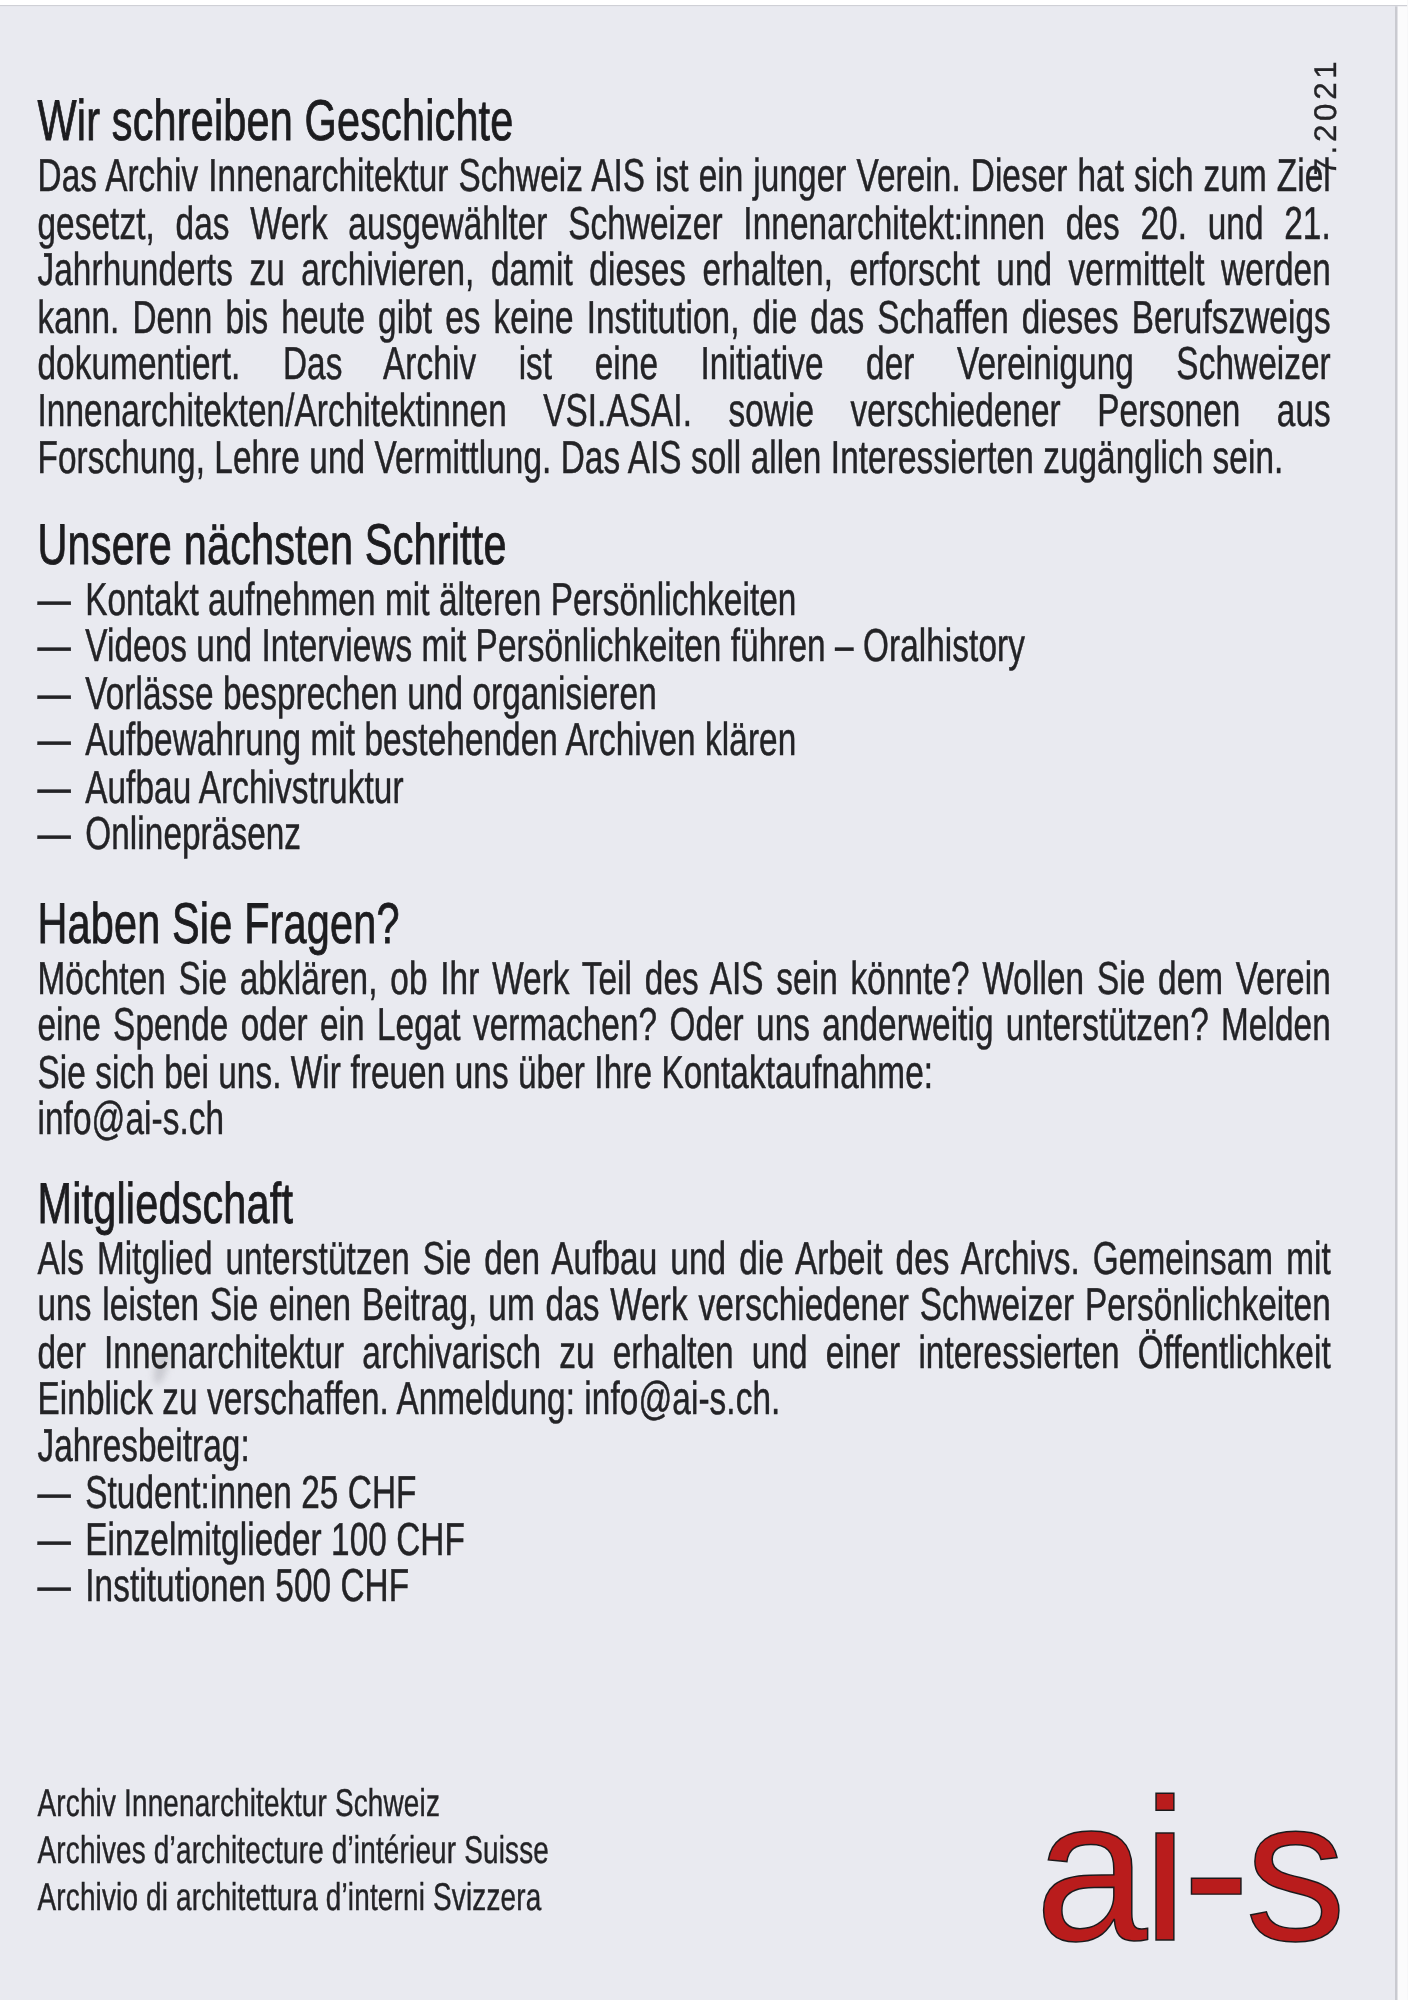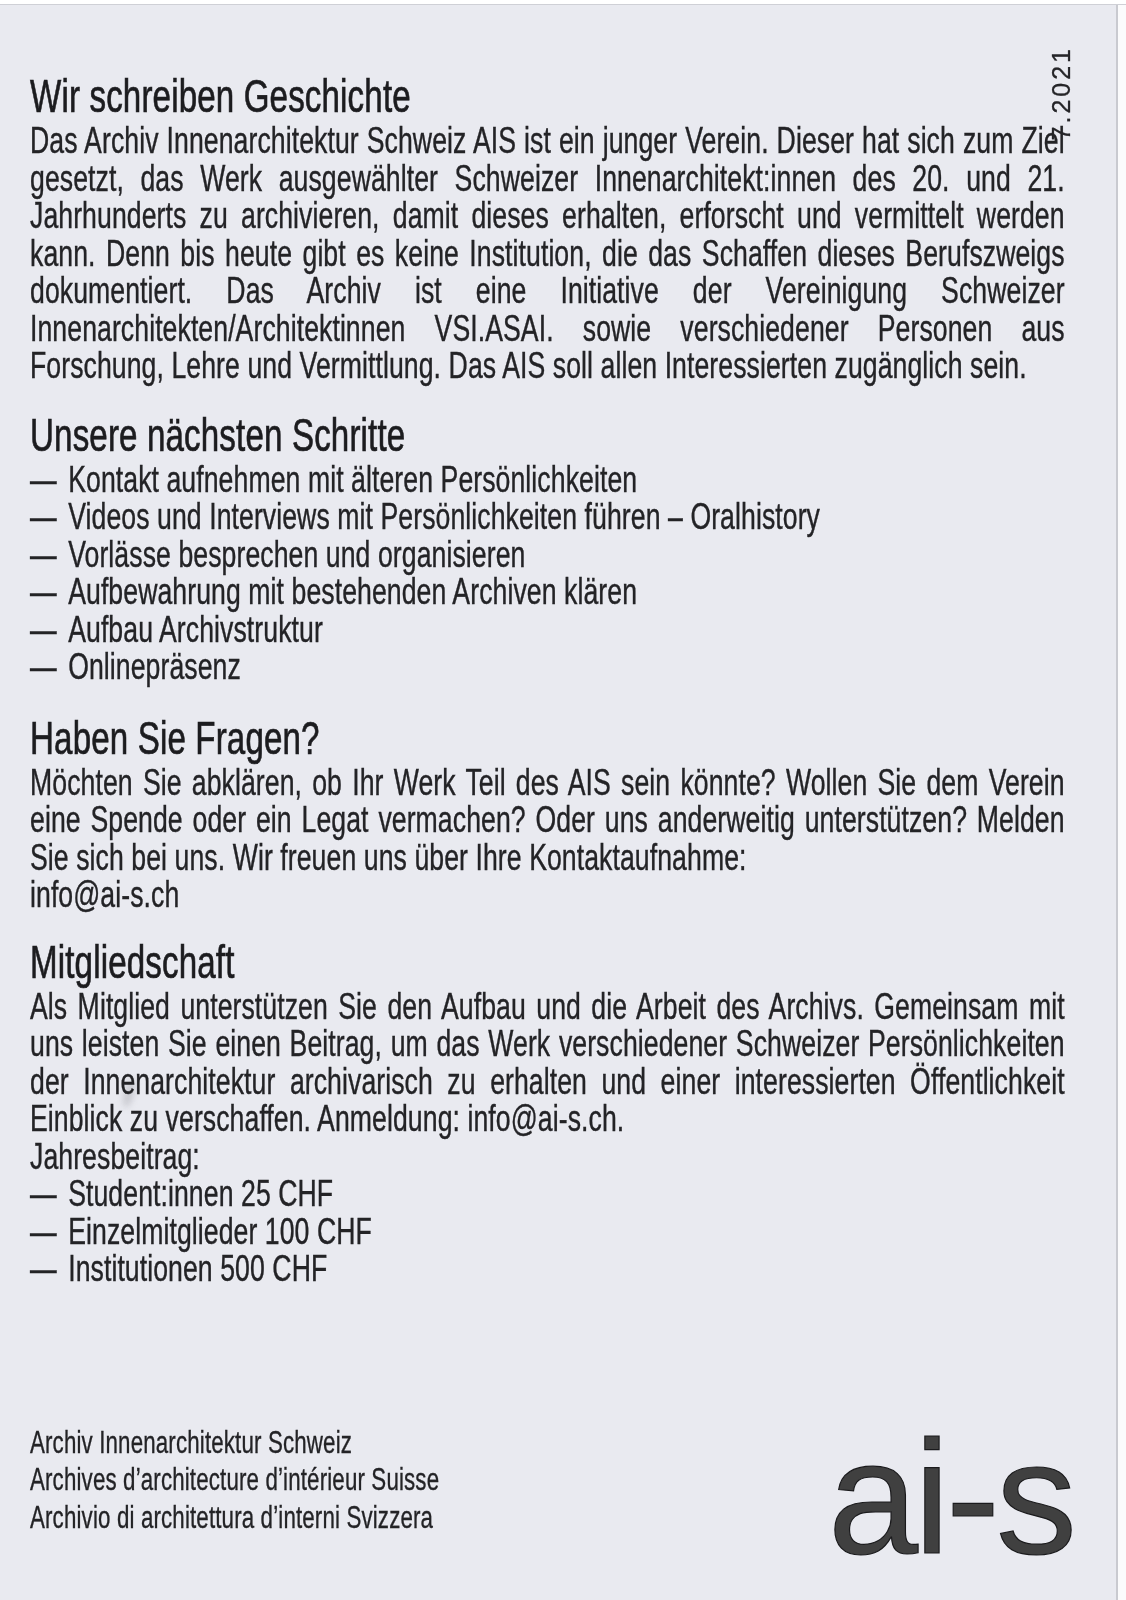--- a/index.html
+++ b/index.html
@@ -45,21 +45,21 @@
   ul.dashlist li{display:flex;align-items:flex-start;}
   .dash{flex:none;width:53px;}
   .footer-block{margin-top:136px;}
   .footer-line{
     font-size:31px;line-height:37.5px;letter-spacing:.2px;
     -webkit-text-stroke:.35px #232326;
   }
   .logo{
     position:absolute;top:1416px;right:53px;
     font-size:162px;line-height:1;font-weight:400;
-    letter-spacing:-4px;color:#404040;
+    letter-spacing:-4px;color:#b91c1c;
     -webkit-text-stroke:1.2px #1a1a1c;
     z-index:3;
   }
   .edition{
     position:absolute;top:46px;right:50px;
     writing-mode:vertical-rl;transform:rotate(180deg);
     font-size:25px;letter-spacing:3px;color:#252528;
     -webkit-text-stroke:.3px #252528;
     z-index:6;
   }

